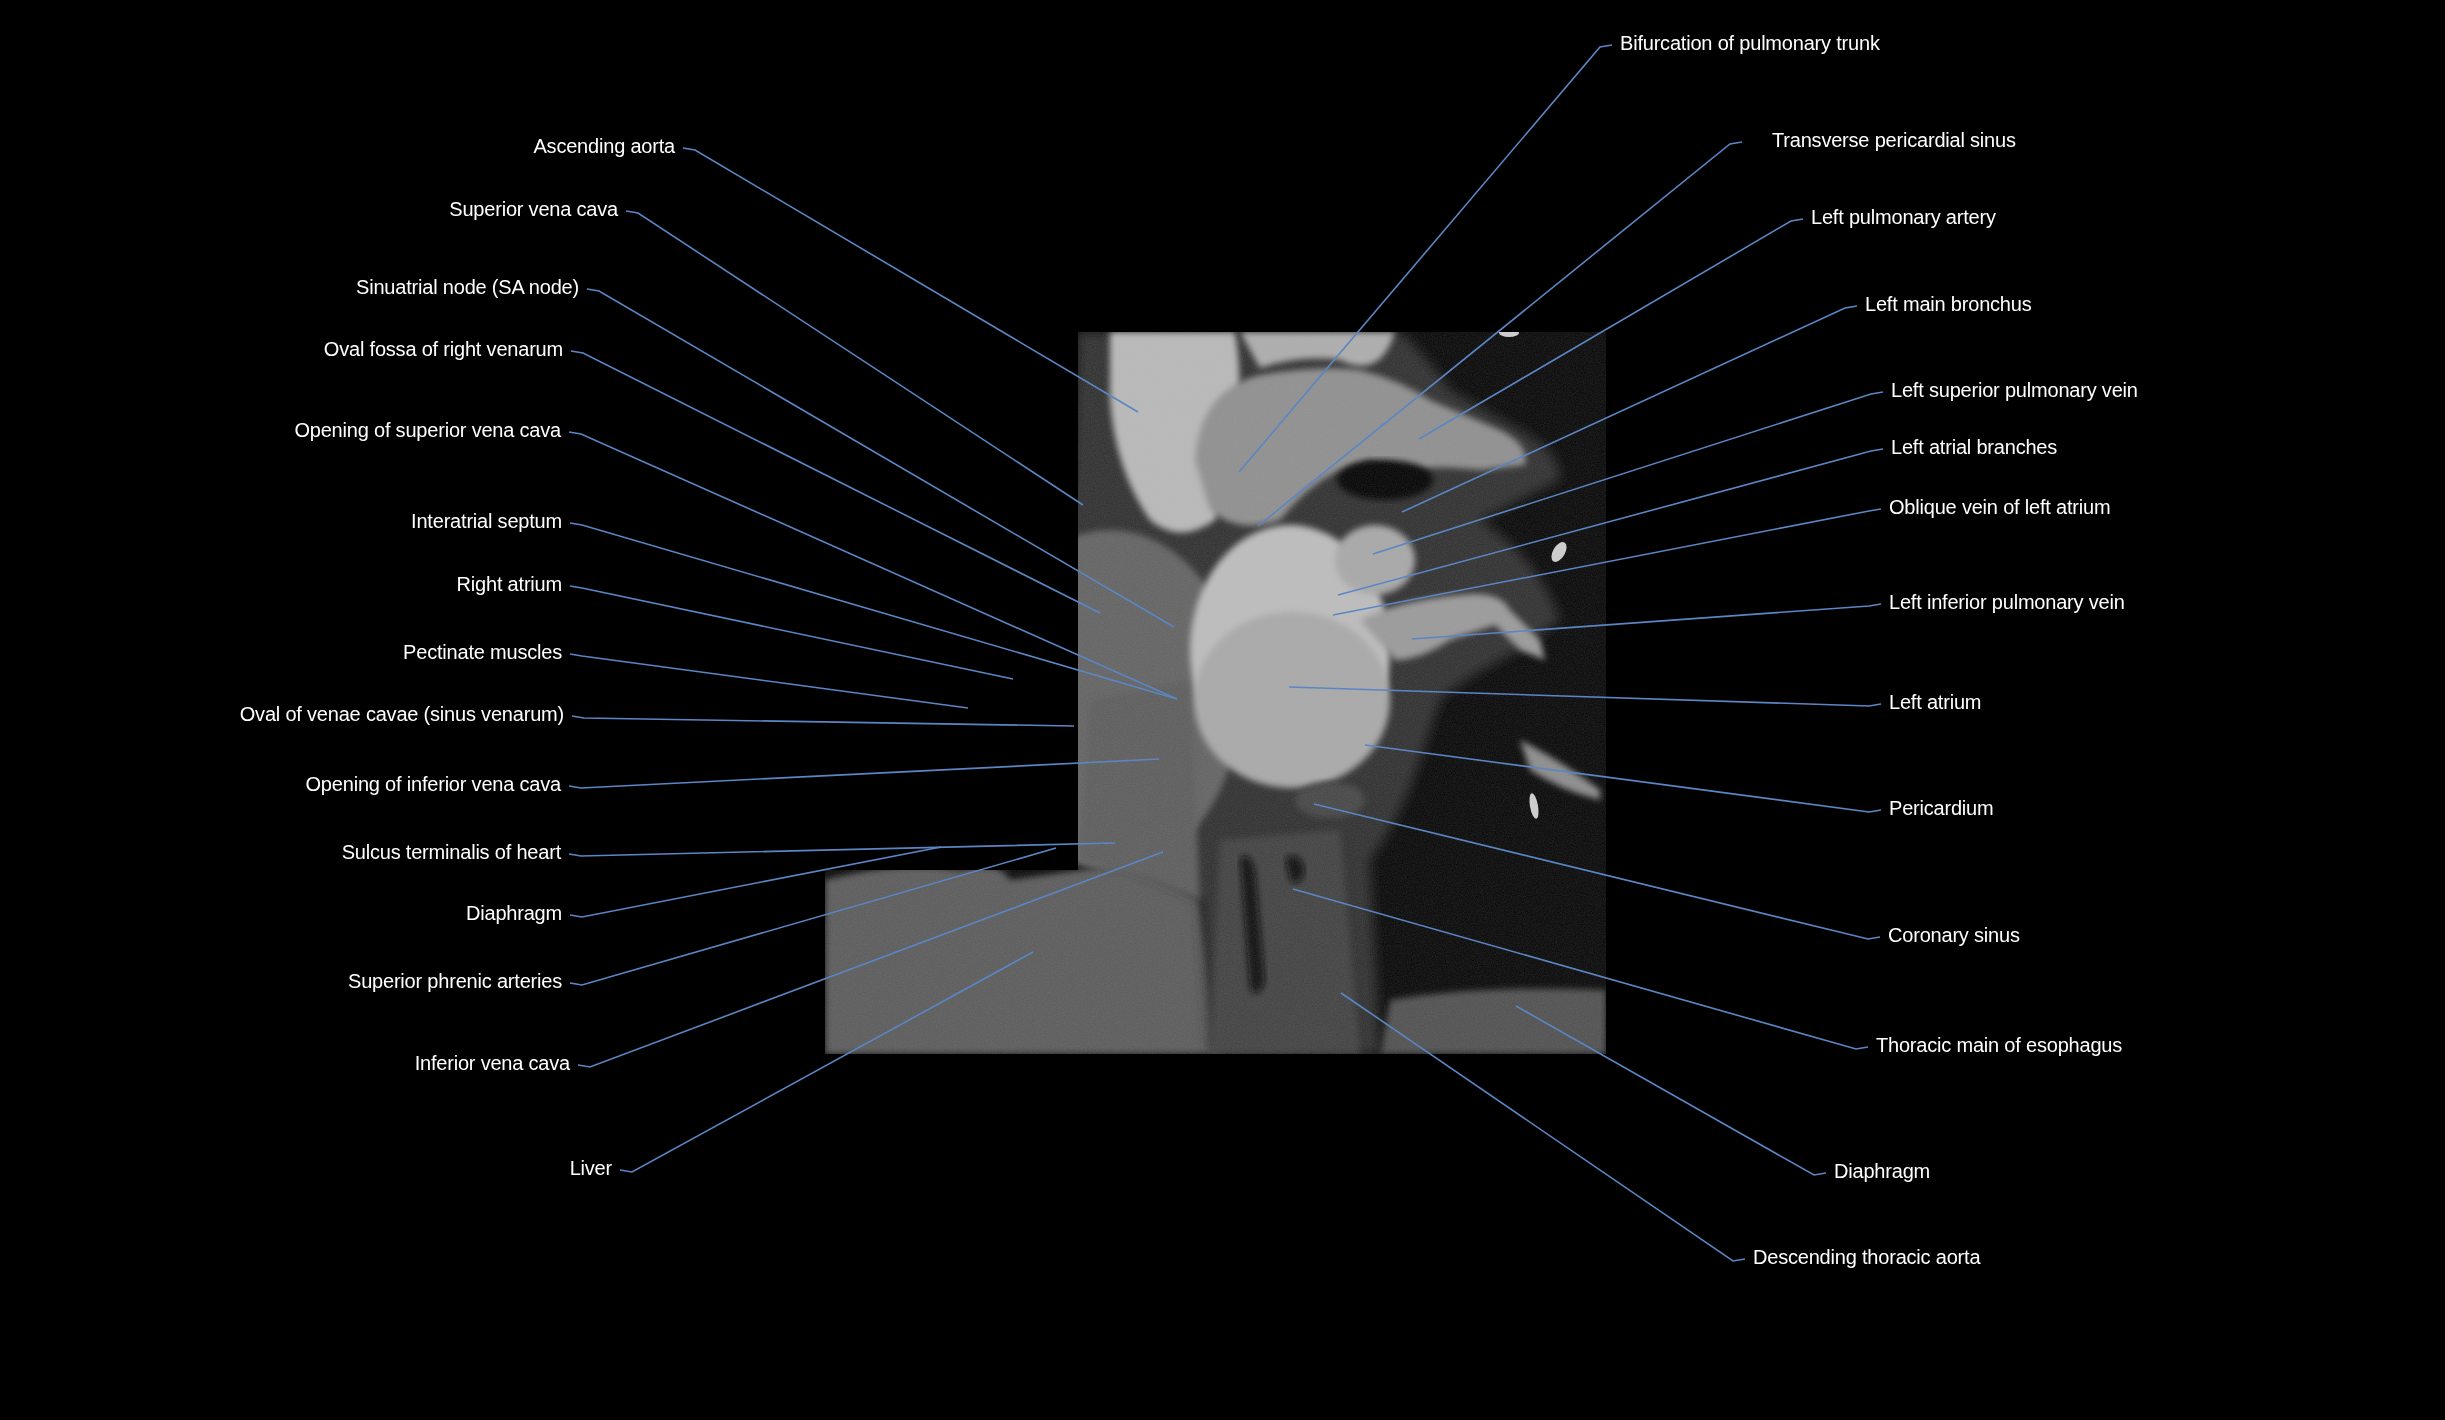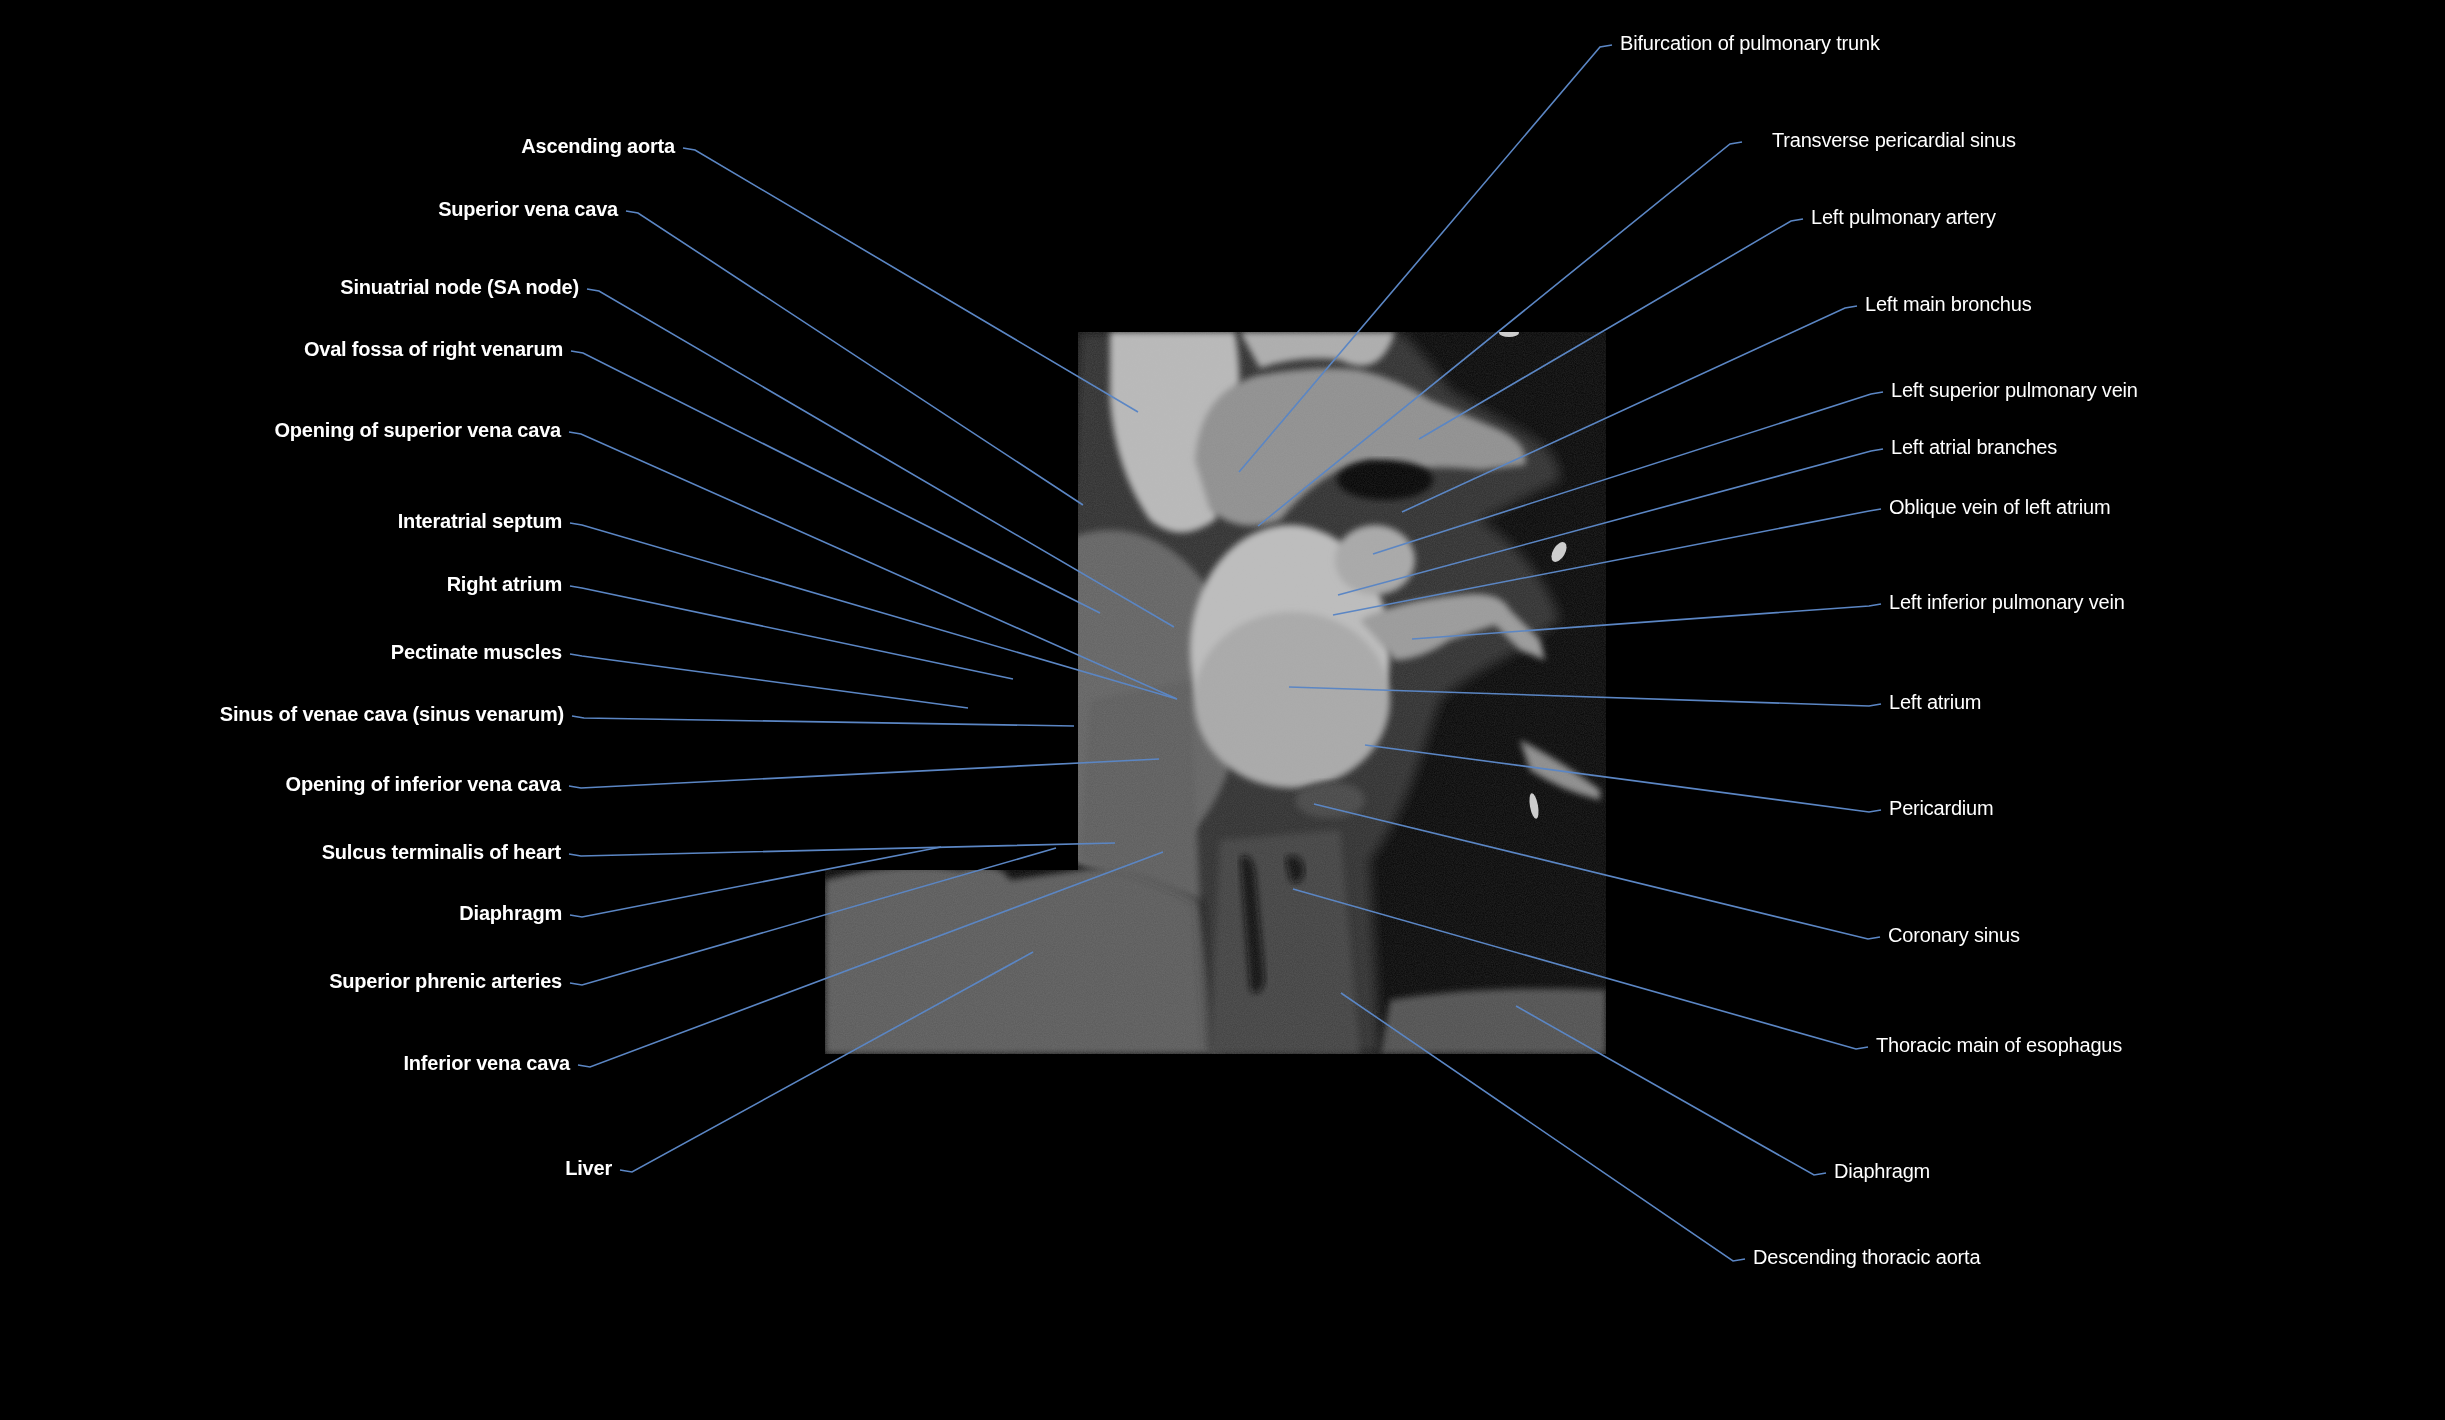--- a/index.html
+++ b/index.html
@@ -1,21 +1,21 @@
 <!DOCTYPE html>
 <html><head>
 <meta charset="utf-8">
 <style>
   html, body { margin: 0; padding: 0; background: #000; }
   body { width: 2445px; height: 1420px; position: relative; overflow: hidden;
          font-family: "Liberation Sans", sans-serif; }
   #stage { position: absolute; left: 0; top: 0; width: 2445px; height: 1420px; }
   .lbl { position: absolute; color: #ffffff; font-size: 20px; line-height: 32px;
          white-space: nowrap; font-family: "Liberation Sans", sans-serif; letter-spacing: -0.2px; }
-  .lbl.left { text-align: left; transform: translateX(-100%); font-weight: bold; }
+  .lbl.left { text-align: left; transform: translateX(-100%); }
   svg#lines { position: absolute; left: 0; top: 0; }
   svg#ct { position: absolute; left: 0; top: 0; }
 </style>
 </head>
 <body>
 
 <div id="stage">
   <svg id="ct" width="2445" height="1420" viewBox="0 0 2445 1420">
     <defs>
       <filter id="noise" x="0" y="0" width="100%" height="100%">
@@ -118,21 +118,21 @@
 
   <div id="labels-left">
     <div class="lbl left" style="left: 675px; top: 130px;">Ascending aorta</div>
     <div class="lbl left" style="left: 618px; top: 193px;">Superior vena cava</div>
     <div class="lbl left" style="left: 579px; top: 271px;">Sinuatrial node (SA node)</div>
     <div class="lbl left" style="left: 563px; top: 333px;">Oval fossa of right venarum</div>
     <div class="lbl left" style="left: 561px; top: 414px;">Opening of superior vena cava</div>
     <div class="lbl left" style="left: 562px; top: 505px;">Interatrial septum</div>
     <div class="lbl left" style="left: 562px; top: 568px;">Right atrium</div>
     <div class="lbl left" style="left: 562px; top: 636px;">Pectinate muscles</div>
-    <div class="lbl left" style="left: 564px; top: 698px;">Sinus of venae cava (sinus venarum)</div>
+    <div class="lbl left" style="left: 564px; top: 698px;">Oval of venae cavae (sinus venarum)</div>
     <div class="lbl left" style="left: 561px; top: 768px;">Opening of inferior vena cava</div>
     <div class="lbl left" style="left: 561px; top: 836px;">Sulcus terminalis of heart</div>
     <div class="lbl left" style="left: 562px; top: 897px;">Diaphragm</div>
     <div class="lbl left" style="left: 562px; top: 965px;">Superior phrenic arteries</div>
     <div class="lbl left" style="left: 570px; top: 1047px;">Inferior vena cava</div>
     <div class="lbl left" style="left: 612px; top: 1152px;">Liver</div>
   </div>
 
   <div id="labels-right">
     <div class="lbl right" style="left: 1620px; top: 27px;">Bifurcation of pulmonary trunk</div>

